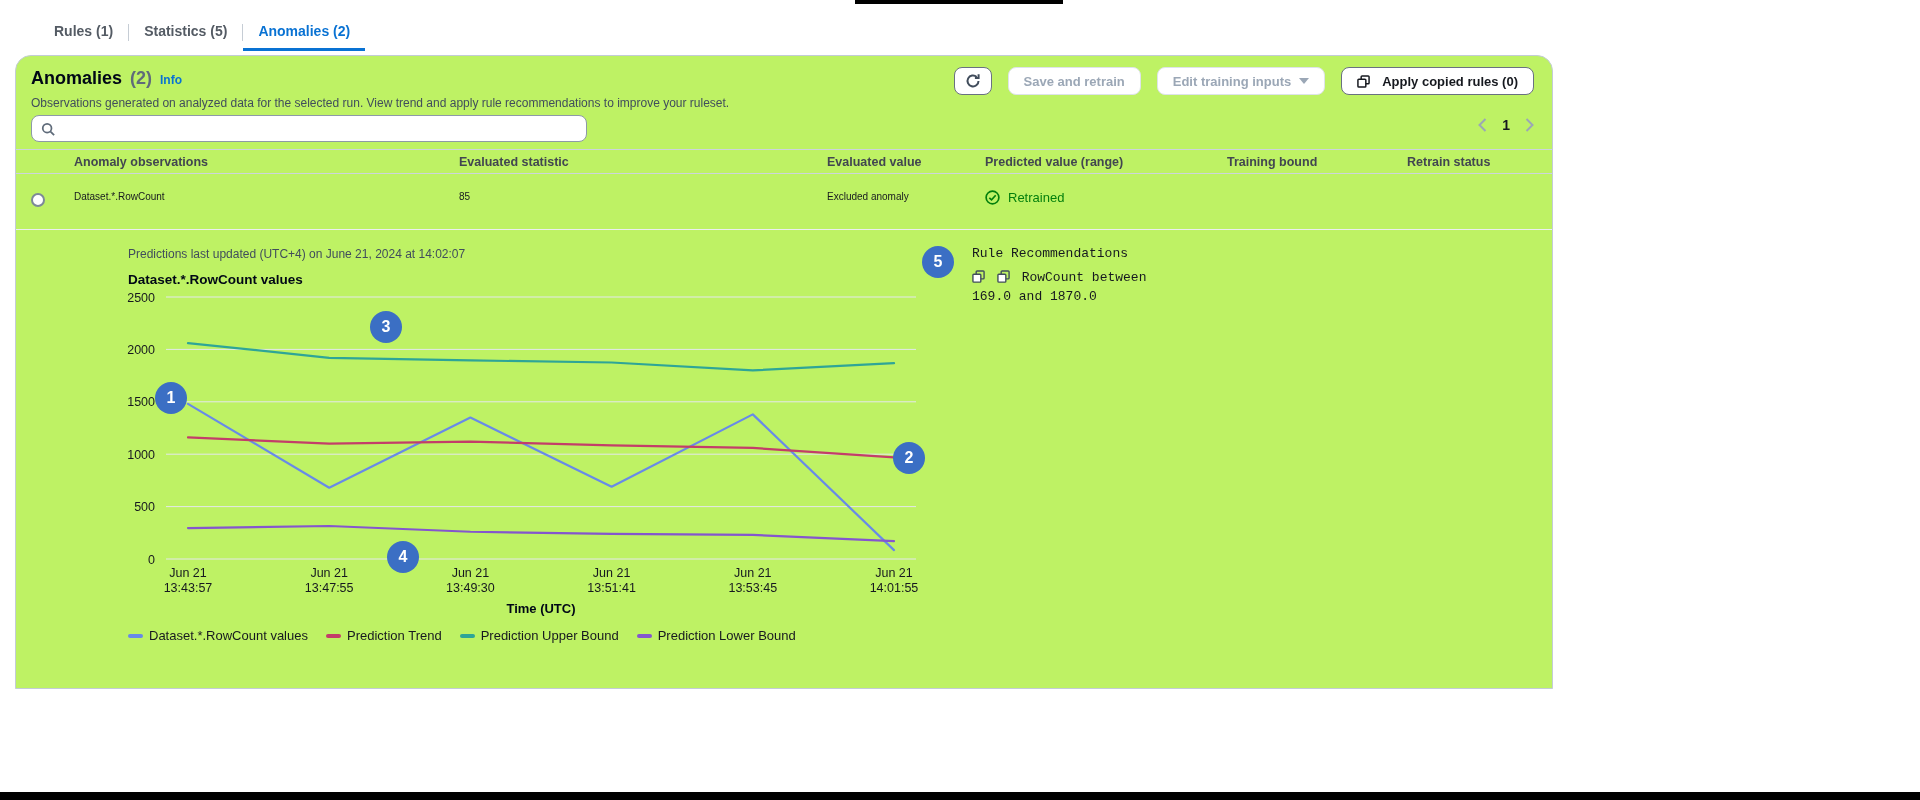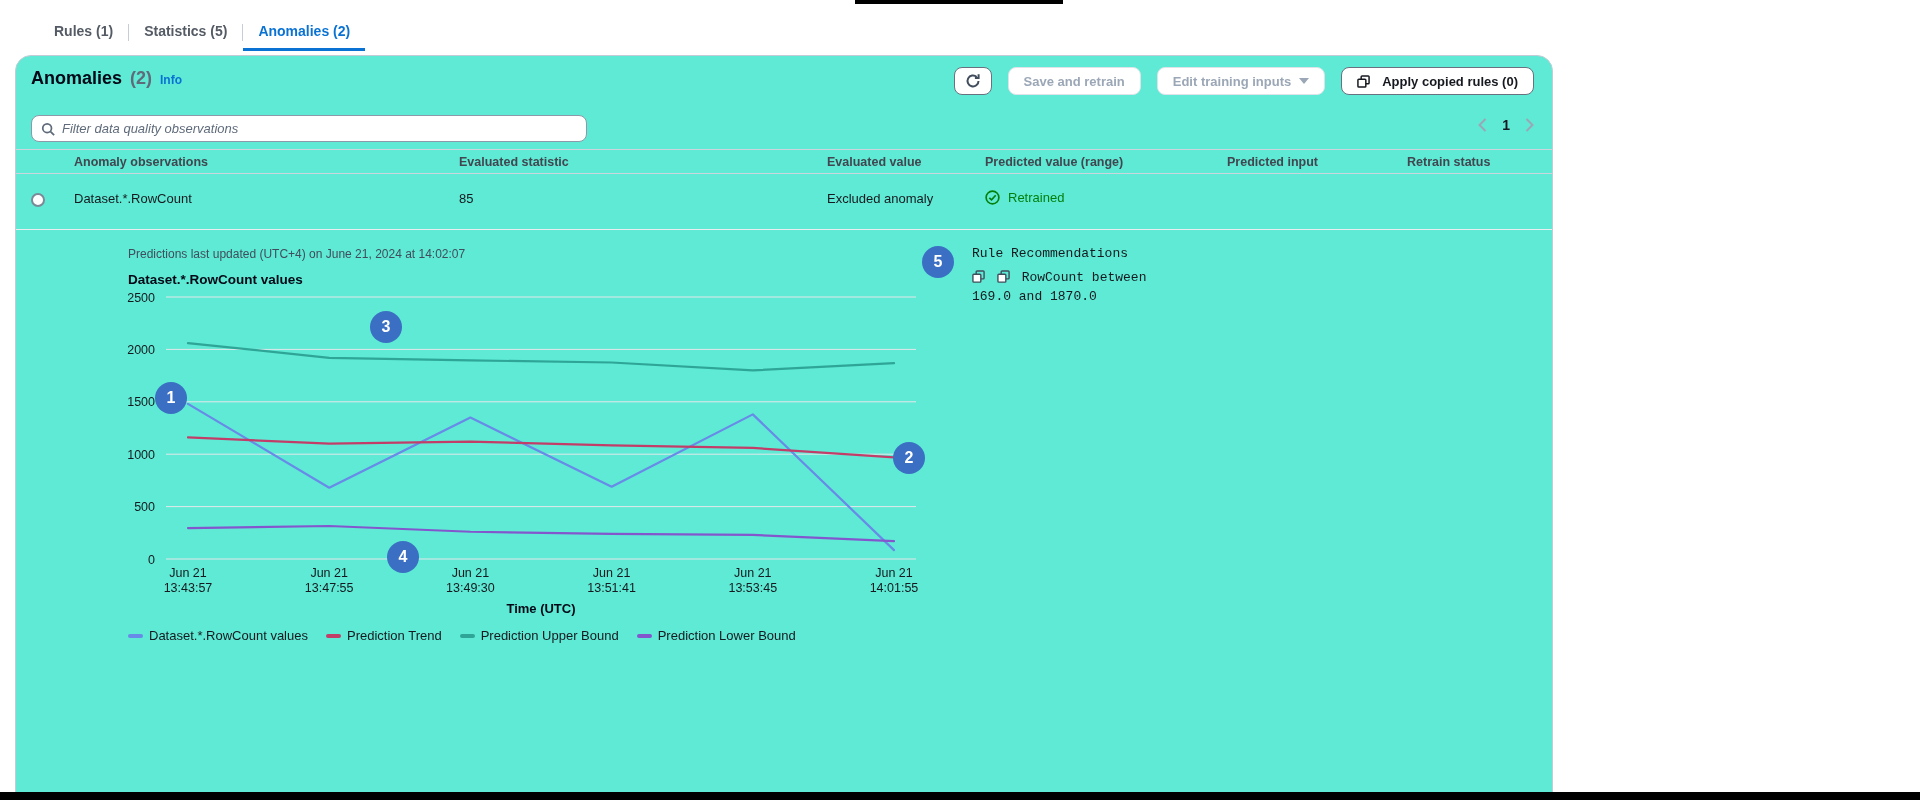--- a/index.html
+++ b/index.html
@@ -11,22 +11,22 @@
   .bottom-bar { position:absolute; left:0; top:792px; width:1920px; height:8px; background:#000; }
 
   
   .tabs { position:absolute; left:30px; top:16px; display:flex; align-items:stretch;margin-left:24px; }
   .tab { font-size:14px; font-weight:700; color:#545b64; padding:7px 15px 9px; cursor:pointer; }
   .tab:first-child { padding-left:0; }
   .tab.active { color:#0972d3; border-bottom:3px solid #0972d3; }
   .tab-sep { width:1px; background:#c6cdd5; margin:8px 0 10px; }
 
   
-  .card { position:absolute; left:15px; top:55px; width:1538px; height:745px;
-          background:#5eead4; border:1px solid #c3ccd6; border-radius:16px 16px 0 0; }
+  .card { position:absolute; left:15px; top:55px; width:1538px; height:634px;
+          background:#bef264; border:1px solid #c3ccd6; border-radius:16px 16px 0 0; }
 
   .panel-title { position:absolute; left:15px; top:12px; display:flex; align-items:baseline; gap:8px; }
   .panel-title .t { font-size:18px; font-weight:700; color:#000716; }
   .panel-title .count { font-size:18px; font-weight:700; color:#5f6b7a; }
   .info-link { font-size:12px; font-weight:700; color:#0972d3; cursor:pointer; }
   .panel-desc { position:absolute; left:15px; top:40px; font-size:12px; color:#414d5c; }
 
   .actions { position:absolute; top:11px; right:18px; display:flex; gap:16px; }
   .btn { display:inline-flex; align-items:center; justify-content:center; gap:8px; height:28px;
          padding:0 15px; border-radius:8px; font-size:13px; font-weight:700; background:#fff; cursor:pointer; }
@@ -43,21 +43,21 @@
   .pagination { position:absolute; top:61px; right:18px; display:flex; align-items:center; gap:15px; }
   .page-num { font-size:14px; font-weight:700; color:#16191f; }
   .pg-btn { display:flex; align-items:center; cursor:pointer; }
 
   
   .thead, .trow { position:absolute; left:0; width:1536px;
                   display:grid; grid-template-columns:58px 385px 368px 158px 242px 180px 1fr; }
   .thead { top:93px; height:25px; border-top:1px solid #ccd4dc; border-bottom:1px solid #ccd4dc; align-items:center; }
   .thead .th { font-size:12.5px; font-weight:700; color:#424650; white-space:nowrap; }
   .trow { top:118px; height:56px; border-bottom:1px solid #ebeef0; }
-  .cell { font-size:13px; color:#16191f; padding-top:17px; }
+  .cell { font-size:10px; color:#16191f; padding-top:17px; }
   .radio-cell { padding:19px 0 0 15px; }
   .radio { display:block; width:14px; height:14px; border:2px solid #7d8998; border-radius:50%; background:#fff; cursor:pointer; }
   .obs-cell { display:flex; gap:8px; padding-top:11px; margin-left:-7px; }
   .toggle-btn { width:21px; height:21px; flex:0 0 21px; border:2px solid #0972d3; border-radius:4px;
                 background:#fff; display:flex; align-items:center; justify-content:center; cursor:pointer; }
   .obs-text { font-size:13px; line-height:19px; width:352px; color:#16191f; }
   .status-cell { display:flex; align-items:flex-start; gap:8px; padding-top:16px; }
   .status-text { font-size:13px; font-weight:400; color:#037f0c; }
 
   
@@ -99,20 +99,21 @@
     <div class="tab active">Anomalies (2)</div>
   </div>
 
   <div class="card">
 
     <div class="panel-title">
       <span class="t">Anomalies</span>
       <span class="count">(2)</span>
       <span class="info-link">Info</span>
     </div>
+    <div class="panel-desc">Observations generated on analyzed data for the selected run. View trend and apply rule recommendations to improve your ruleset.</div>
 
     <div class="actions">
       <button class="btn normal icon-only">
         <svg width="16" height="16" viewBox="0 0 16 16" fill="none" stroke="#414d5c" stroke-width="2">
           <path d="M13.5 8 A5.5 5.5 0 1 1 11.7 3.9"></path>
           <polyline points="13.6,1.2 13.6,4.9 9.9,4.9"></polyline>
         </svg>
       </button>
       <button class="btn disabled">Save and retrain</button>
       <button class="btn disabled">
@@ -128,21 +129,20 @@
         </svg>
         <span>Apply copied rules (0)</span>
       </button>
     </div>
 
     <div class="filter">
       <svg width="14" height="14" viewBox="0 0 16 16">
         <circle cx="7" cy="7" r="5" fill="none" stroke="#5f6b7a" stroke-width="2"></circle>
         <line x1="10.6" y1="10.6" x2="15" y2="15" stroke="#5f6b7a" stroke-width="2"></line>
       </svg>
-      <input type="text" placeholder="Filter data quality observations" style="">
     </div>
 
     <div class="pagination">
       <span class="pg-btn">
         <svg width="9" height="14" viewBox="0 0 9 14" fill="none" stroke="#9ba7b6" stroke-width="2">
             <polyline points="7.5,1 1.5,7 7.5,13"></polyline>
           </svg>
       </span>
       <span class="page-num">1</span>
       <span class="pg-btn">
@@ -151,21 +151,21 @@
           </svg>
       </span>
     </div>
 
     <div class="thead">
       <div class="th"></div>
       <div class="th">Anomaly observations</div>
       <div class="th">Evaluated statistic</div>
       <div class="th">Evaluated value</div>
       <div class="th">Predicted value (range)</div>
-      <div class="th">Predicted input</div>
+      <div class="th">Training bound</div>
       <div class="th">Retrain status</div>
     </div>
 
     <div class="trow">
       <div class="radio-cell">
         <span class="radio"></span>
       </div>
       <div class="cell">Dataset.*.RowCount</div>
       <div class="cell">85</div>
       <div class="cell">Excluded anomaly</div>

